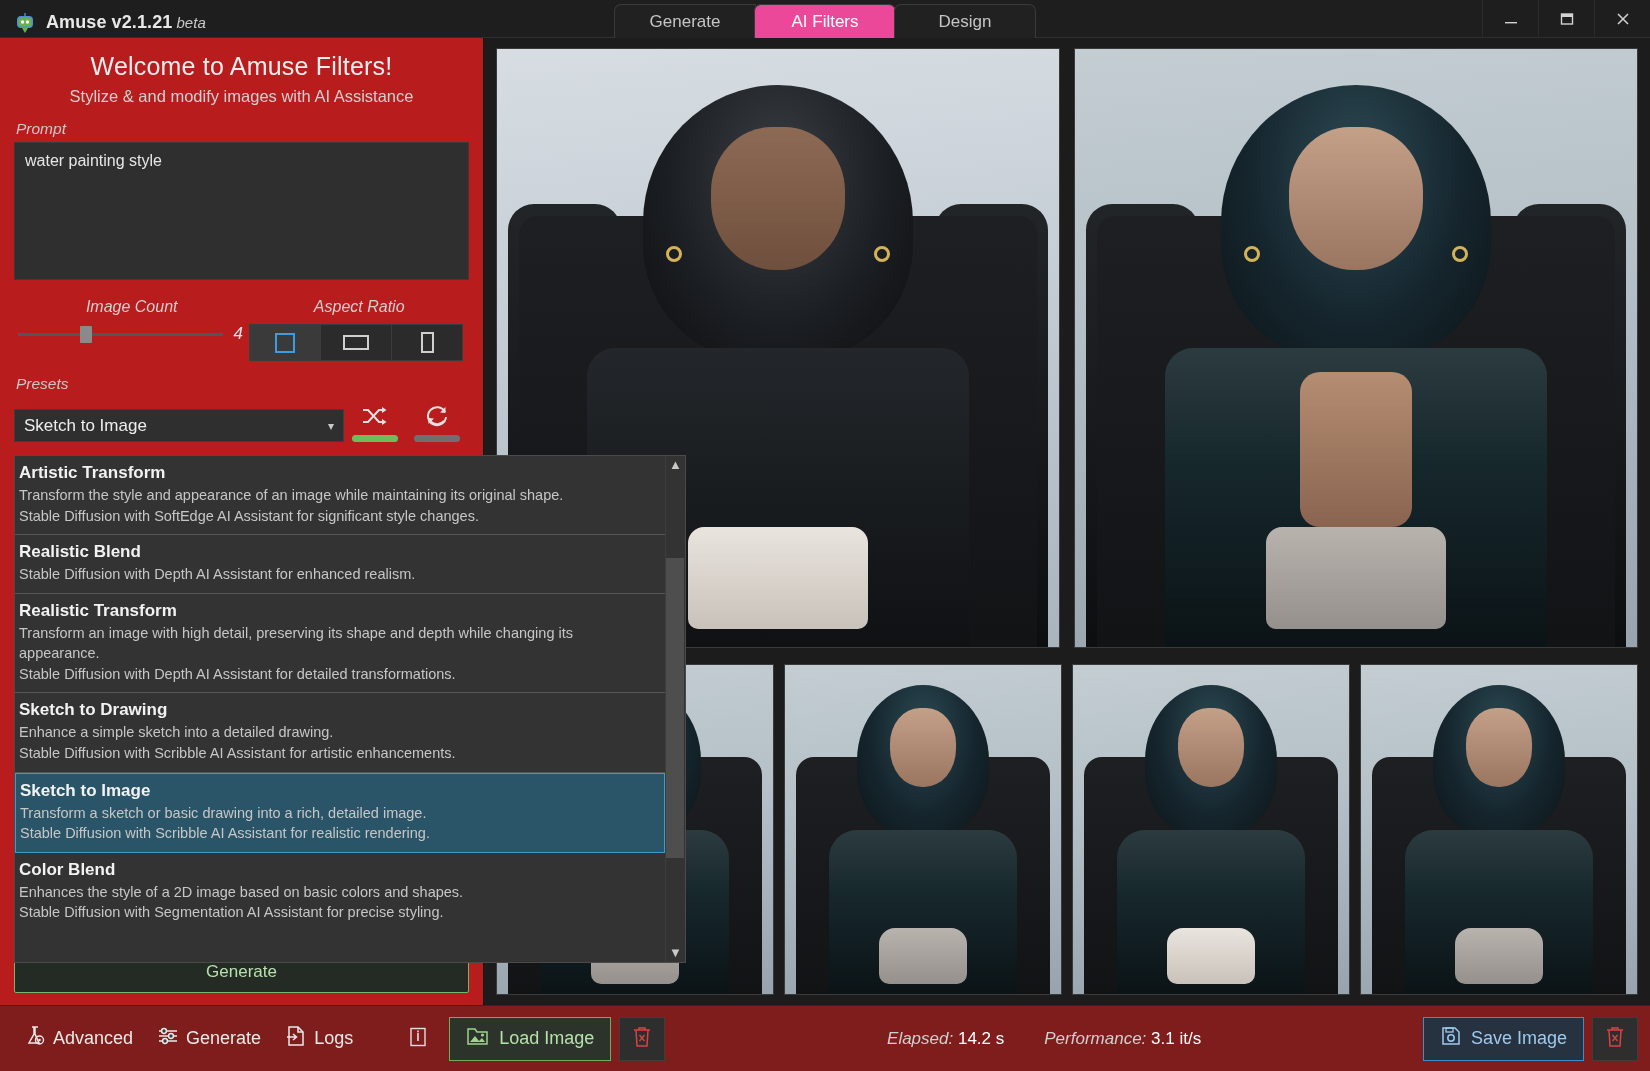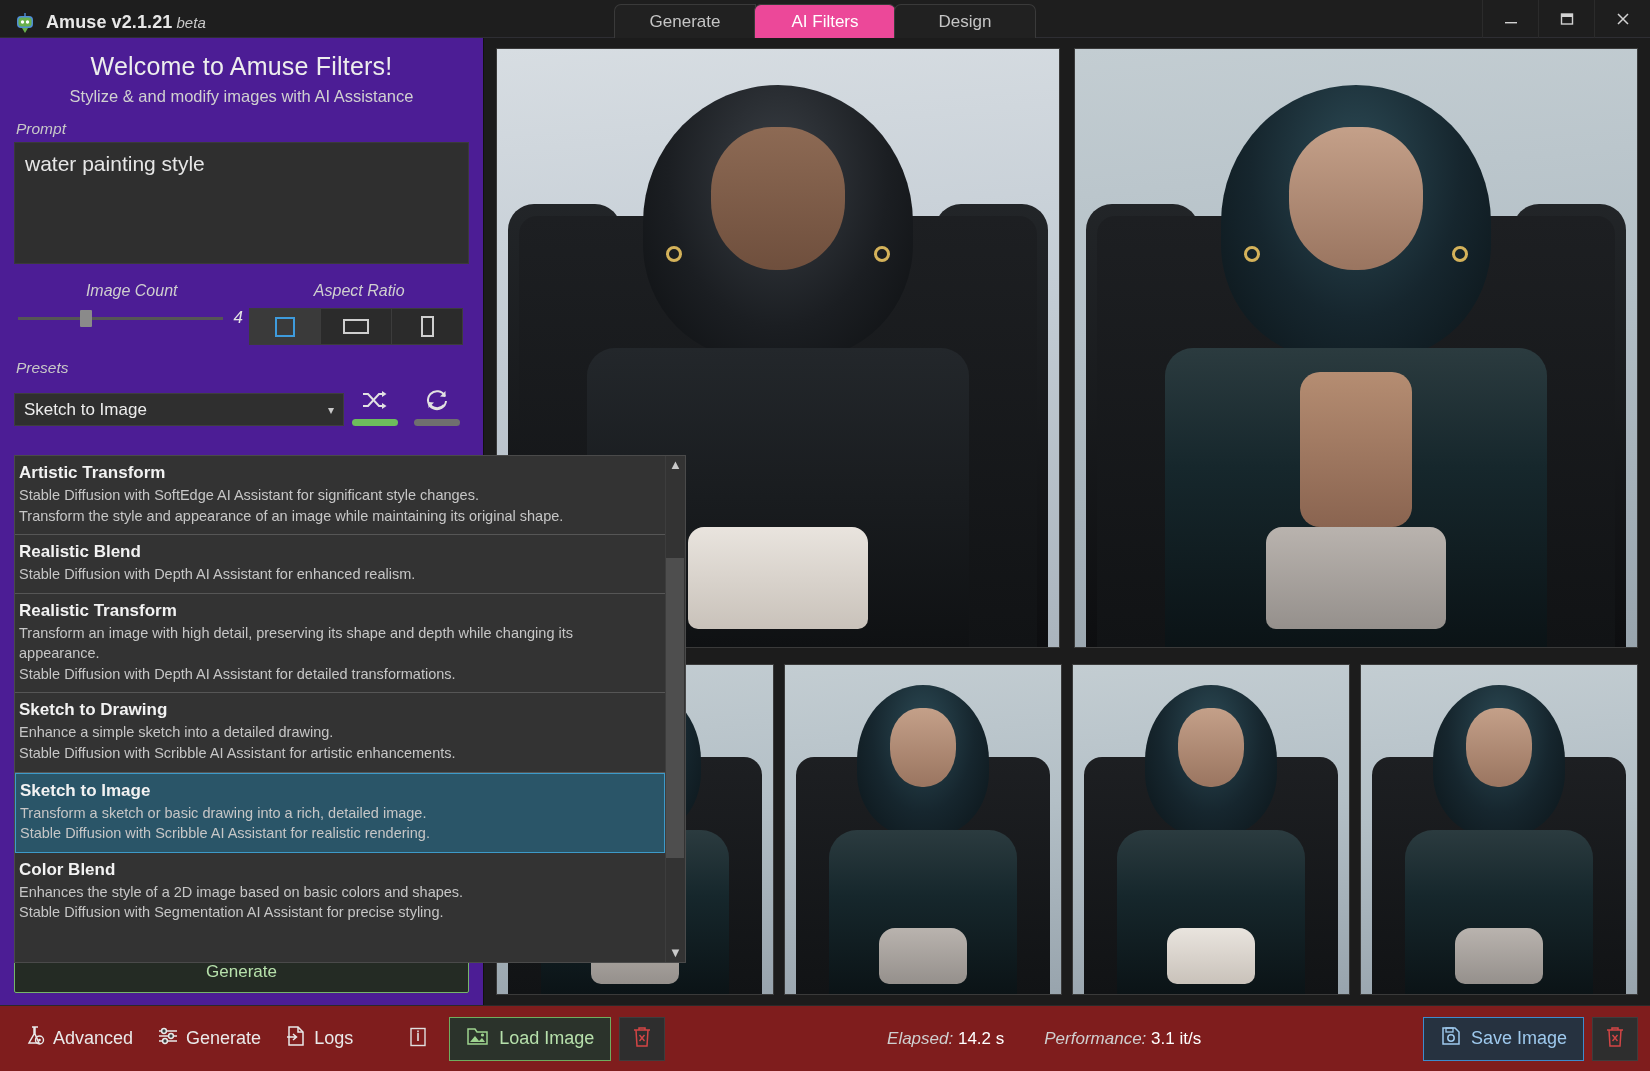--- a/index.html
+++ b/index.html
@@ -56,38 +56,38 @@
     color: #d2d2d2; cursor: pointer;
     border-left: 1px solid #2b2b2b;
   }
 
   
   .body { flex: 1; display: flex; min-height: 0; position: relative; }
 
   
   .leftpanel {
     width: 484px; min-width: 484px;
-    background: #4c1d95;
+    background: #b91c1c;
     border-right: 1px solid #111;
     padding: 0 14px;
     position: relative;
   }
   .welcome { text-align: center; padding-top: 14px; }
   .welcome h1 { font-size: 25px; font-weight: 400; color: #ededed; letter-spacing: .2px; }
   .welcome h2 { font-size: 16.5px; font-weight: 400; color: #d0d0d0; margin-top: 6px; }
 
   .fieldlabel {
     font-style: italic; font-size: 15.5px; color: #c8c8c8;
     margin: 14px 0 4px 2px;
   }
   .prompt-box {
-    height: 122px; background: #2f2f2f;
+    height: 138px; background: #2f2f2f;
     border: 1px solid #3a3a3a;
     padding: 9px 10px;
-    font-size: 21px; color: #e6e6e6;
+    font-size: 16px; color: #e6e6e6;
     cursor: text; overflow: hidden;
   }
 
   .row-count { display: flex; margin-top: 18px; }
   .count-col { width: 238px; }
   .ratio-col { width: 222px; }
   .centerlabel {
     text-align: center; font-style: italic; font-size: 16px; color: #cfcfcf;
     margin-bottom: 8px;
   }
@@ -414,22 +414,22 @@
 
       <div class="generate-btn">
         <span>Generate</span>
       </div>
 
       <div class="dropdown">
         <div class="dd-list">
 
           <div class="dd-item">
             <div class="dd-title">Artistic Transform</div>
+            <div class="dd-desc">Transform the style and appearance of an image while maintaining its original shape.</div>
             <div class="dd-desc">Stable Diffusion with SoftEdge AI Assistant for significant style changes.</div>
-            <div class="dd-desc">Transform the style and appearance of an image while maintaining its original shape.</div>
           </div>
 
           <div class="dd-item">
             <div class="dd-title">Realistic Blend</div>
             <div class="dd-desc">Stable Diffusion with Depth AI Assistant for enhanced realism.</div>
           </div>
 
           <div class="dd-item">
             <div class="dd-title">Realistic Transform</div>
             <div class="dd-desc">Transform an image with high detail, preserving its shape and depth while changing its appearance.</div>

